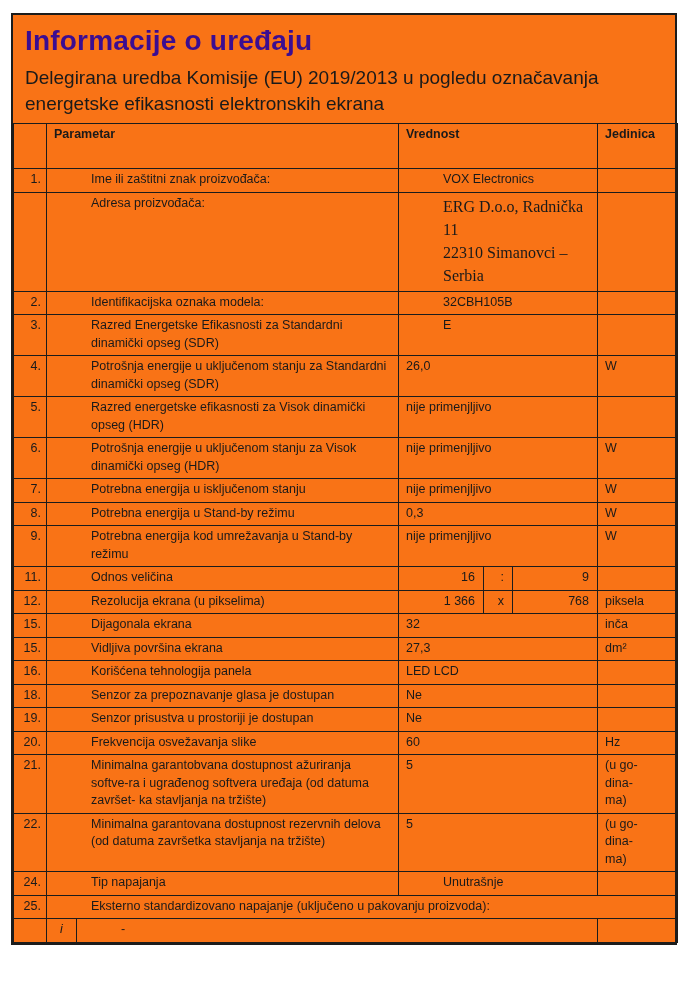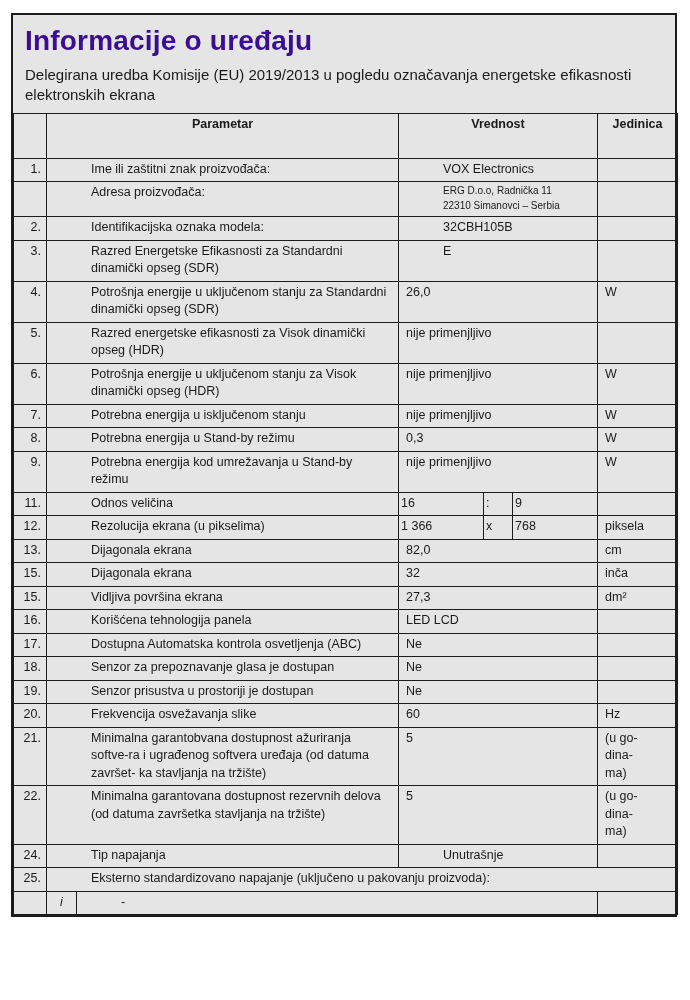--- a/index.html
+++ b/index.html
@@ -6,58 +6,58 @@
   html, body {
     width: 690px; height: 1000px;
     background: #ffffff;
     font-family: "Liberation Sans", sans-serif;
     color: #1a1a1a;
     overflow: hidden;
   }
   .page-box {
     margin: 13px 13px 0 11px;
     border: 2px solid #1c1c1c;
-    background: #e5e5e5;
+    background: #f97316;
   }
   .title {
     font-size: 28px;
     font-weight: bold;
     padding: 10px 12px 0 12px;
     letter-spacing: 0.2px;
   }
   .subtitle {
-    font-size: 15px;
+    font-size: 19px;
     line-height: 1.35;
     padding: 8px 24px 7px 12px;
   }
   table {
     width: 100%;
     border-collapse: collapse;
     table-layout: fixed;
     font-size: 12.5px;
   }
   th, td {
     border: 1px solid #1c1c1c;
     vertical-align: top;
     padding: 2px 7px 3px 7px;
     line-height: 1.4;
     overflow: hidden;
   }
   th {
-    text-align: center;
+    text-align: left;
     font-weight: bold;
     height: 45px;
   }
   td.num { text-align: right; padding-right: 5px; padding-left: 2px; }
   td.val-left  { text-align: left; padding-left: 44px; }
   td.val-right { text-align: left; }
-  td.cc { text-align: left; padding-left: 2px; padding-right: 8px; }
+  td.cc { text-align: right; padding-left: 2px; padding-right: 8px; }
   td.unit { text-align: left; }
   .pre { white-space: pre-line; }
-  .small-text { font-size: 10px; line-height: 1.45; }
+  .small-text { font-size: 16px; line-height: 1.45; font-family: Liberation Serif, serif; }
   td.i-cell { font-style: italic; text-align: center; padding-left: 2px; padding-right: 2px; }
 </style>
 </head>
 <body>
 
 <div class="page-box">
   <div class="title" style="color: rgb(59, 13, 145);">Informacije o uređaju</div>
   <div class="subtitle">Delegirana uredba Komisije (EU) 2019/2013 u pogledu označavanja energetske efikasnosti elektronskih ekrana</div>
   <table>
     <colgroup>
@@ -149,47 +149,35 @@
         </tr>
         <tr>
           <td class="num">12.</td>
           <td class="val-left" colspan="2">Rezolucija ekrana (u pikselima)</td>
           <td class="cc">1 366</td>
           <td class="cc">x</td>
           <td class="cc">768</td>
           <td class="unit">piksela</td>
         </tr>
         <tr>
-          <td class="num">13.</td>
-          <td class="val-left" colspan="2">Dijagonala ekrana</td>
-          <td class="val-right pre" colspan="3">82,0</td>
-          <td class="unit pre">cm</td>
-        </tr>
-        <tr>
           <td class="num">15.</td>
           <td class="val-left" colspan="2">Dijagonala ekrana</td>
           <td class="val-right pre" colspan="3">32</td>
           <td class="unit pre">inča</td>
         </tr>
         <tr>
           <td class="num">15.</td>
           <td class="val-left" colspan="2">Vidljiva površina ekrana</td>
           <td class="val-right pre" colspan="3">27,3</td>
           <td class="unit pre">dm²</td>
         </tr>
         <tr>
           <td class="num">16.</td>
           <td class="val-left" colspan="2">Korišćena tehnologija panela</td>
           <td class="val-right pre" colspan="3">LED LCD</td>
-          <td class="unit pre"></td>
-        </tr>
-        <tr>
-          <td class="num">17.</td>
-          <td class="val-left" colspan="2">Dostupna Automatska kontrola osvetljenja (ABC)</td>
-          <td class="val-right pre" colspan="3">Ne</td>
           <td class="unit pre"></td>
         </tr>
         <tr>
           <td class="num">18.</td>
           <td class="val-left" colspan="2">Senzor za prepoznavanje glasa je dostupan</td>
           <td class="val-right pre" colspan="3">Ne</td>
           <td class="unit pre"></td>
         </tr>
         <tr>
           <td class="num">19.</td>

